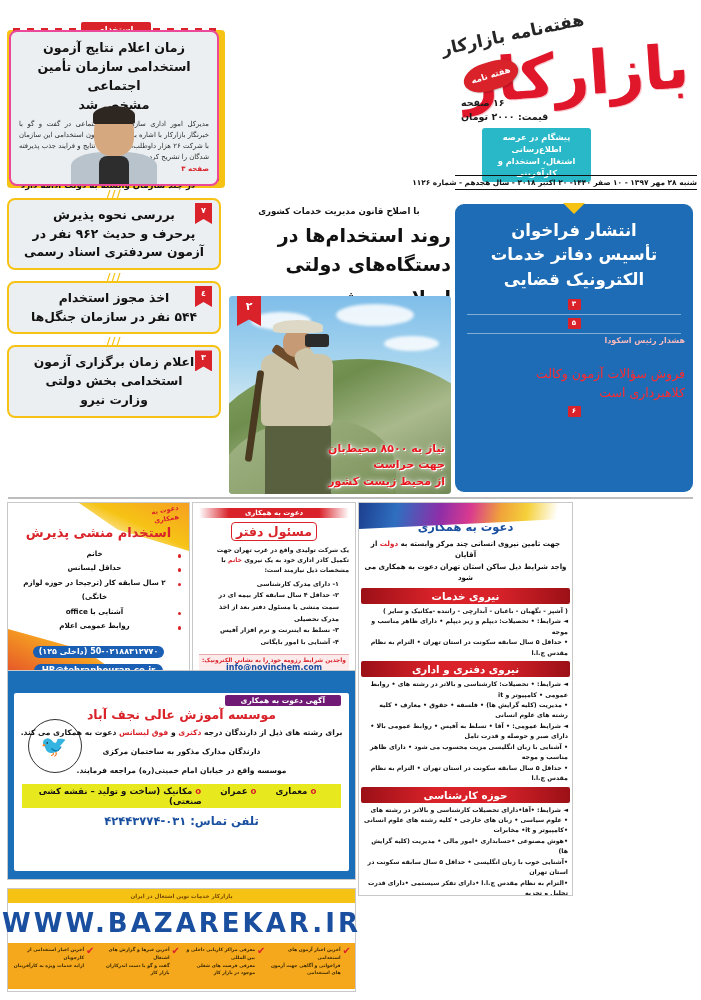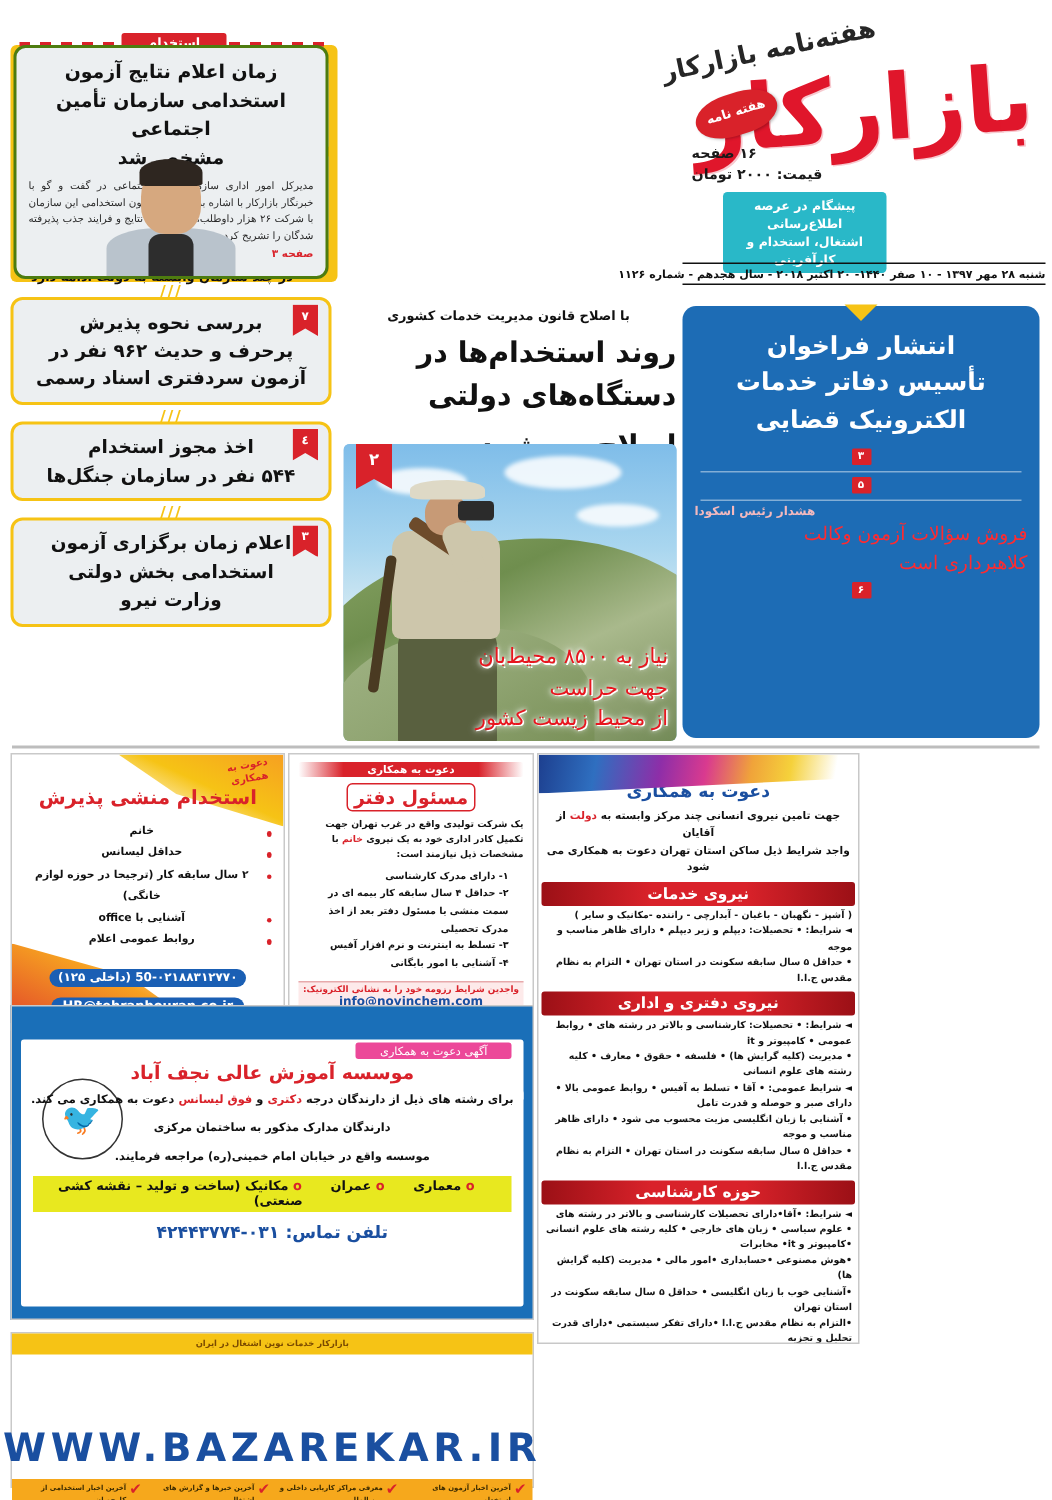--- a/index.html
+++ b/index.html
@@ -67,21 +67,21 @@
     font-size:16.5px; font-weight:bold; text-align:center;
     line-height:1.48; padding:6px 2px 4px;
   }
   .bc-head.small { font-size:15.5px; }
   .bc-pg {
     display:block; margin:3px auto 4px; width:13px; height:11px;
     background:#d9222a; color:#fff; font-size:7px; font-weight:bold;
     text-align:center; line-height:11px; border-radius:1px;
   }
   .bc-rule { height:1px; background:rgba(255,255,255,.45); margin:2px 4px; }
-  .bc-kicker { font-size:8px; font-weight:bold; color:#f3b9be; text-align:left; margin-bottom:2px; }
+  .bc-kicker { font-size:8px; font-weight:bold; color:#f3b9be; text-align:right; margin-bottom:20px; }
   .bc-red { font-size:12.5px; font-weight:normal; color:#ff2b30; text-align:right; line-height:1.5; }
 
   
   .lead { position:absolute; right:250px; top:206px; width:224px; }
   .lead-kicker { font-size:8.6px; font-weight:bold; text-align:center; color:#111; }
   .lead-title {
     font-size:19px; font-weight:bold; color:#111;
     line-height:1.5; margin-top:5px;
   }
   .lead-pg { font-size:7px; color:#d9222a; font-weight:bold; margin-top:3px; text-align:right; }
@@ -106,21 +106,21 @@
   .r-hat { position:absolute; left:26px; top:2px; width:50px; height:13px; background:#ded9c6; border-radius:50% 50% 18% 18%; }
   .r-head { position:absolute; left:36px; top:11px; width:28px; height:28px; background:#c79a76; border-radius:45%; }
   .r-body { position:absolute; left:14px; top:36px; width:72px; height:72px; background:#cdc6ab; border-radius:12px 12px 6px 6px; }
   .r-legs { position:absolute; left:18px; top:104px; width:66px; height:74px; background:#59603f; border-radius:7px 7px 3px 3px; }
   .r-arm { position:absolute; left:52px; top:30px; width:20px; height:40px; background:#cdc6ab; border-radius:8px; transform:rotate(-22deg); }
   .r-bino { position:absolute; left:58px; top:16px; width:24px; height:13px; background:#2b2b2b; border-radius:3px; }
   .r-strap { position:absolute; left:22px; top:40px; width:54px; height:9px; background:#6d4b2b; transform:rotate(34deg); border-radius:3px; }
   .r-rifle { position:absolute; left:4px; top:52px; width:7px; height:92px; background:#4a3a22; transform:rotate(8deg); border-radius:3px; }
   .photo-caption {
     position:absolute; right:6px; bottom:4px; left:6px; text-align:right;
-    font-size:14px; font-weight:normal; color:#e8161f; line-height:1.48;
+    font-size:11px; font-weight:bold; color:#e8161f; line-height:1.48;
     text-shadow:0 0 3px #fff, 0 0 6px #fff, 1px 1px 0 #fff;
   }
   .photo-flag {
     position:absolute; left:8px; top:0; width:24px; height:30px; background:#d9222a;
     clip-path:polygon(0 0,100% 0,100% 100%,50% 78%,0 100%);
     color:#fff; font-size:11px; font-weight:bold; text-align:center; line-height:22px;
   }
 
   
   .empbox {
@@ -175,21 +175,21 @@
     position:absolute; right:7px; top:3px; width:17px; height:21px; background:#d9222a; color:#fff;
     clip-path:polygon(0 0,100% 0,100% 100%,50% 76%,0 100%);
     font-size:8px; font-weight:bold; text-align:center; line-height:16px;
   }
   .ycard h3 { font-size:12.3px; font-weight:bold; line-height:1.52; text-align:center; color:#111; }
   .sep { height:6px; text-align:center; color:#f6c315; font-size:11px; font-weight:bold; letter-spacing:1px; line-height:6px; }
 
   
   .feature {
     position:absolute; right:482px; top:30px; width:210px; height:156px;
-    background:#eceff1; border:2px solid #4d7c0f; border-radius:8px; padding:7px 8px; overflow:hidden;
+    background:#eceff1; border:2px solid #ec4899; border-radius:8px; padding:7px 8px; overflow:hidden;
   }
   .feature h2 { font-size:12.6px; font-weight:bold; text-align:center; line-height:1.5; color:#111; }
   .feature p { font-size:6.9px; line-height:1.62; text-align:justify; margin-top:4px; color:#2a2a2a; }
   .feature .pgref { font-size:7px; color:#d9222a; font-weight:bold; margin-top:2px; }
   .portrait { position:absolute; left:50%; transform:translateX(-50%); bottom:-2px; width:86px; height:80px; }
   .p-head { position:absolute; left:50%; transform:translateX(-50%); top:4px; width:40px; height:46px; background:#d6a87f; border-radius:46% 46% 40% 40%; }
   .p-hair { position:absolute; left:50%; transform:translateX(-50%); top:0; width:42px; height:18px; background:#2e2620; border-radius:50% 50% 10% 10%; }
   .p-shoulder { position:absolute; left:0; bottom:0; width:86px; height:34px; background:#b9c3cc; border-radius:40% 40% 0 0; }
   .p-shirt { position:absolute; left:50%; transform:translateX(-50%); bottom:0; width:30px; height:30px; background:#2d2d2d; border-radius:8px 8px 0 0; }
 
@@ -290,43 +290,43 @@
     background:#fff; border:2.5px solid #f08a1c; display:flex; align-items:center; justify-content:center;
     color:#f08a1c; font-size:17px; }
 
   
   .ad-inst {
     position:absolute; right:345px; top:170px; width:349px; height:210px;
     background:#1a6fb8; border:1px solid #c9c9c9; overflow:hidden;
   }
   .ad-inst .inner { position:absolute; right:6px; left:6px; top:22px; bottom:8px; background:#fff; border-radius:2px; }
   .ad-inst .hdr { position:absolute; right:8px; top:2px; left:8px; height:18px; }
-  .ad-inst .hdr .lab { position:absolute; right:0; top:0; background:#ec4899; color:#fff;
-    font-size:7.5px; font-weight:normal; padding:1px 16px; border-radius:2px; }
+  .ad-inst .hdr .lab { position:absolute; right:0; top:0; background:#701a75; color:#fff;
+    font-size:7.5px; font-weight:bold; padding:1px 16px; border-radius:2px; }
   .ad-inst .curve { position:absolute; right:0; left:0; top:14px; height:26px; background:#fff;
     border-radius:60% 60% 0 0/100% 100% 0 0; }
   .ad-inst h4 { position:relative; text-align:center; margin-top:14px; font-size:12.5px; font-weight:bold; color:#d9222a; }
   .ad-inst p { position:relative; text-align:center; font-size:7.6px; font-weight:bold; line-height:2.1; color:#111; margin-top:3px; }
   .ad-inst p em { color:#d9222a; font-style:normal; }
   .ad-inst .fields { position:relative; margin:5px 8px 0; background:#e8e81f; text-align:center;
     font-size:8.6px; font-weight:bold; padding:2px 0; }
   .ad-inst .fields span { margin:0 8px; }
   .ad-inst .fields span::before { content:"o "; color:#d9222a; }
   .ad-inst .tel { position:relative; text-align:center; font-size:11.5px; font-weight:bold; color:#1a4fa0; margin-top:6px; }
   .ad-inst .seal { position:absolute; left:14px; top:26px; width:54px; height:54px; }
   .ad-inst .seal .ring { position:absolute; inset:0; border:1.5px solid #333; border-radius:50%; }
   .ad-inst .seal .bird { position:absolute; left:50%; top:50%; transform:translate(-50%,-50%) rotate(-14deg);
     font-size:22px; color:#333; }
 
   
   .webbanner { position:absolute; right:345px; top:388px; width:349px; height:104px; border:1px solid #c9c9c9; background:#fff; }
   .wb-top { height:14px; background:#f6c315; display:flex; align-items:center; justify-content:center; }
   .wb-top span { font-size:5.6px; font-weight:bold; color:#7a4a00; }
   .wb-url { height:40px; display:flex; align-items:center; justify-content:center;
-    font-size:26px; font-weight:bold; color:#1a4fa0; letter-spacing:3px; direction:ltr;margin-top:43px; }
+    font-size:26px; font-weight:bold; color:#1a4fa0; letter-spacing:3px; direction:ltr; }
   .wb-bot { height:46px; background:#f6a81c; display:flex; direction:rtl; padding:3px 4px; gap:3px; }
   .wb-cell { flex:1; display:flex; gap:2px; align-items:flex-start; }
   .wb-cell .chk { color:#d9222a; font-size:10px; line-height:1; }
   .wb-cell .tx { font-size:4.6px; font-weight:bold; line-height:1.7; color:#3a2a00; }
 </style>
 </head>
 <body>
 
 <div class="page">
 

